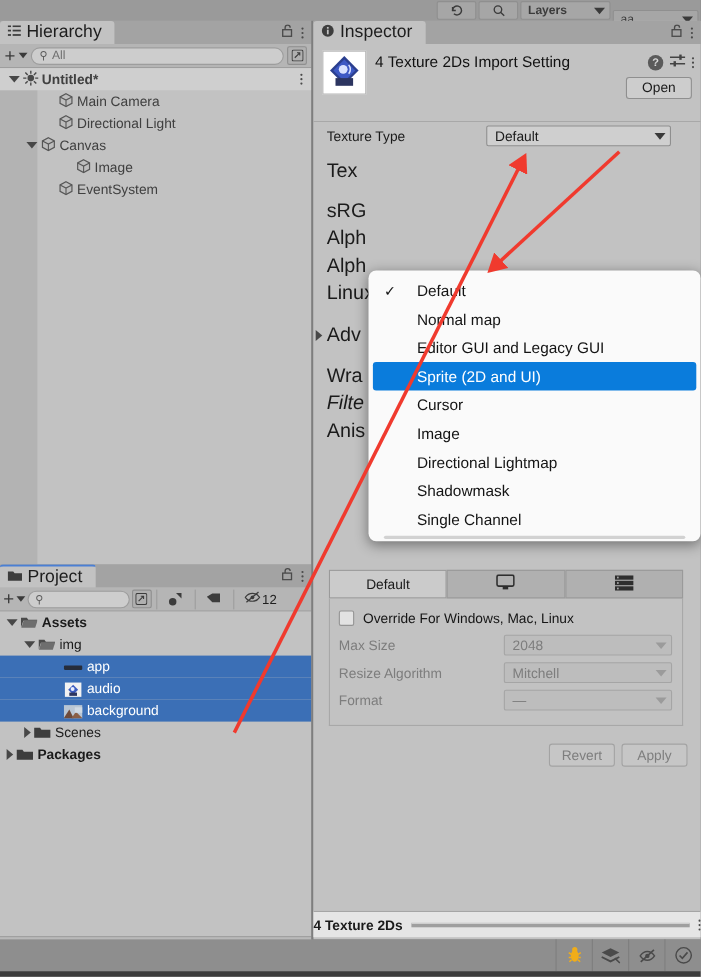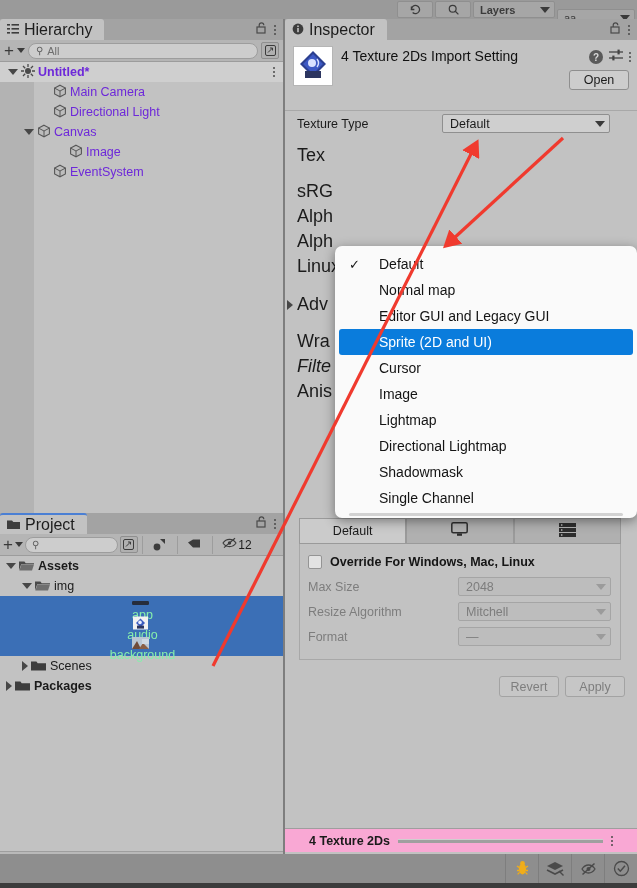--- a/index.html
+++ b/index.html
@@ -65,21 +65,21 @@
   .search-glyph { font-size: 10px; color: #5c5c5c; }
   .sq-btn {
     width: 18px; height: 17px; border: 1px solid #8f8f8f; background: #b0b0b0;
     display: flex; align-items: center; justify-content: center;
     font-size: 11px; color: #3c3c3c; border-radius: 2px;
   }
   .hier-body { background: #c2c2c2; height: 451px; position: relative; }
   .hier-indent-bar { position: absolute; left: 0; top: 20px; width: 34px;
     bottom: 0; background: #b3b3b3; }
   .hrow { height: 20px; display: flex; align-items: center; font-size: 12.5px;
-    color: #6d28d9; position: relative; }
+    color: #404040; position: relative; }
   .hrow.scene { background: #cfcfcf; font-weight: bold; }
   .tri { width: 0;height: 0;border-left: 5px solid transparent;
     border-right: 5px solid transparent;border-top: 6px solid #474747;
     margin-right: 3px; flex: none; }
   .tri.r { border-top: 5px solid transparent; border-bottom: 5px solid transparent;
     border-left: 6px solid #474747; border-right: none; }
   .cube { flex: none; margin-right: 3px; }
   .hrow .kebab { margin-left: auto; margin-right: 8px; }
 
   
@@ -90,21 +90,21 @@
   }
   .prj-search { width: 93px; height: 16px; background: #cdcdcd;
     border: 1px solid #9d9d9d; border-radius: 8px; display: flex;
     align-items: center; padding: 0 6px; }
   .prj-sep { width: 1px; height: 18px; background: #9d9d9d; margin: 0 2px; }
   .prj-ico { width: 26px; height: 19px; display: flex; align-items: center;
     justify-content: center; color: #3c3c3c; }
   .prj-body { background: #c2c2c2; height: 295px; }
   .prow { height: 20px; display: flex; align-items: center; font-size: 12.5px;
     color: #1b1b1b; padding-left: 2px; }
-  .prow.sel { background: #3b6fb6; color: #86efac; flex-direction: column; }
+  .prow.sel { background: #3b6fb6; color: #ffffff; }
   .folder { width: 15px; height: 12px; margin-right: 4px; flex: none; }
   .bold { font-weight: bold; }
   .prj-footer { height: 24px; background: #b9b9b9; display: flex;
     align-items: center; padding-left: 5px; gap: 5px; font-size: 12px;
     color: #1c1c1c; border-top: 1px solid #9e9e9e; }
 
   
   #inspector { left: 285px; top: 19px; width: 352px; height: 835px; }
   .insp-head { background: #c2c2c2; height: 71px; position: relative;
     border-bottom: 1px solid #a8a8a8; }
@@ -151,37 +151,37 @@
   
   .plat-box { position: absolute; left: 14px; top: 407px; width: 322px; }
   .plat-tabs { height: 26px; display: flex; }
   .plat-tab { flex: 1; background: #b0b0b0; border: 1px solid #9a9a9a;
     display: flex; align-items: center; justify-content: center;
     font-size: 12.5px; color: #1b1b1b; }
   .plat-tab.active { background: #cbcbcb; }
   .plat-panel { border: 1px solid #a8a8a8; border-top: none; background: #c2c2c2;
     padding: 6px 0 10px 0; }
   .chk-row { display: flex; align-items: center; gap: 8px; padding-left: 8px;
-    height: 24px; font-size: 12.5px; color: #151515; font-weight: bold; }
+    height: 24px; font-size: 12.5px; color: #151515; }
   .chkbox { width: 14px; height: 14px; background: #e2e2e2;
     border: 1px solid #949494; border-radius: 2px; }
   .dis-row { display: flex; align-items: center; height: 25px; padding-left: 8px;
     font-size: 12.5px; color: #7d7d7d; }
   .dis-row .lbl { width: 150px; }
   .dis-drop { width: 153px; height: 19px; background: #bdbdbd;
     border: 1px solid #a5a5a5; border-radius: 2px; display: flex;
     align-items: center; justify-content: space-between; padding: 0 4px 0 7px;
     color: #7d7d7d; }
   .dis-drop .caret { border-top-color: #9b9b9b; }
   .ra-row { position: absolute; right: 12px; top: 565px; display: flex; gap: 6px; }
   .ra-btn { width: 60px; height: 21px; background: #c6c6c6;
     border: 1px solid #a3a3a3; border-radius: 3px; display: flex;
     align-items: center; justify-content: center; font-size: 12.5px; color: #7e7e7e; }
   .insp-footer { position: absolute; left: 0; bottom: 0; width: 352px; height: 24px;
-    background: #f9a8d4; display: flex; align-items: center; padding: 0 24px;
+    background: #e5e5e5; display: flex; align-items: center; padding: 0 0;
     gap: 8px; border-top: 1px solid #9e9e9e; font-size: 12.5px; color: #1b1b1b; }
   .foot-bar { flex: 1; height: 4px; background: #9f9f9f;
     border-top: 1px solid #cfcfcf; }
 
   
   .statusbar { position: absolute; left: 0; bottom: 5px; width: 637px; height: 29px;
     background: #8e8e8e; display: flex; align-items: center;
     justify-content: flex-end; }
   .st-ico { width: 33px; height: 29px; display: flex; align-items: center;
     justify-content: center; border-left: 1px solid #7e7e7e; color: #4a4a4a; }
@@ -574,24 +574,20 @@
               <span class="check"></span>
               <span>Sprite (2D and UI)</span>
             </div>
             <div class="dd-item">
               <span class="check"></span>
               <span>Cursor</span>
             </div>
             <div class="dd-item">
               <span class="check"></span>
               <span>Image</span>
-            </div>
-            <div class="dd-item">
-              <span class="check"></span>
-              <span>Lightmap</span>
             </div>
             <div class="dd-item">
               <span class="check"></span>
               <span>Directional Lightmap</span>
             </div>
             <div class="dd-item">
               <span class="check"></span>
               <span>Shadowmask</span>
             </div>
             <div class="dd-item">

